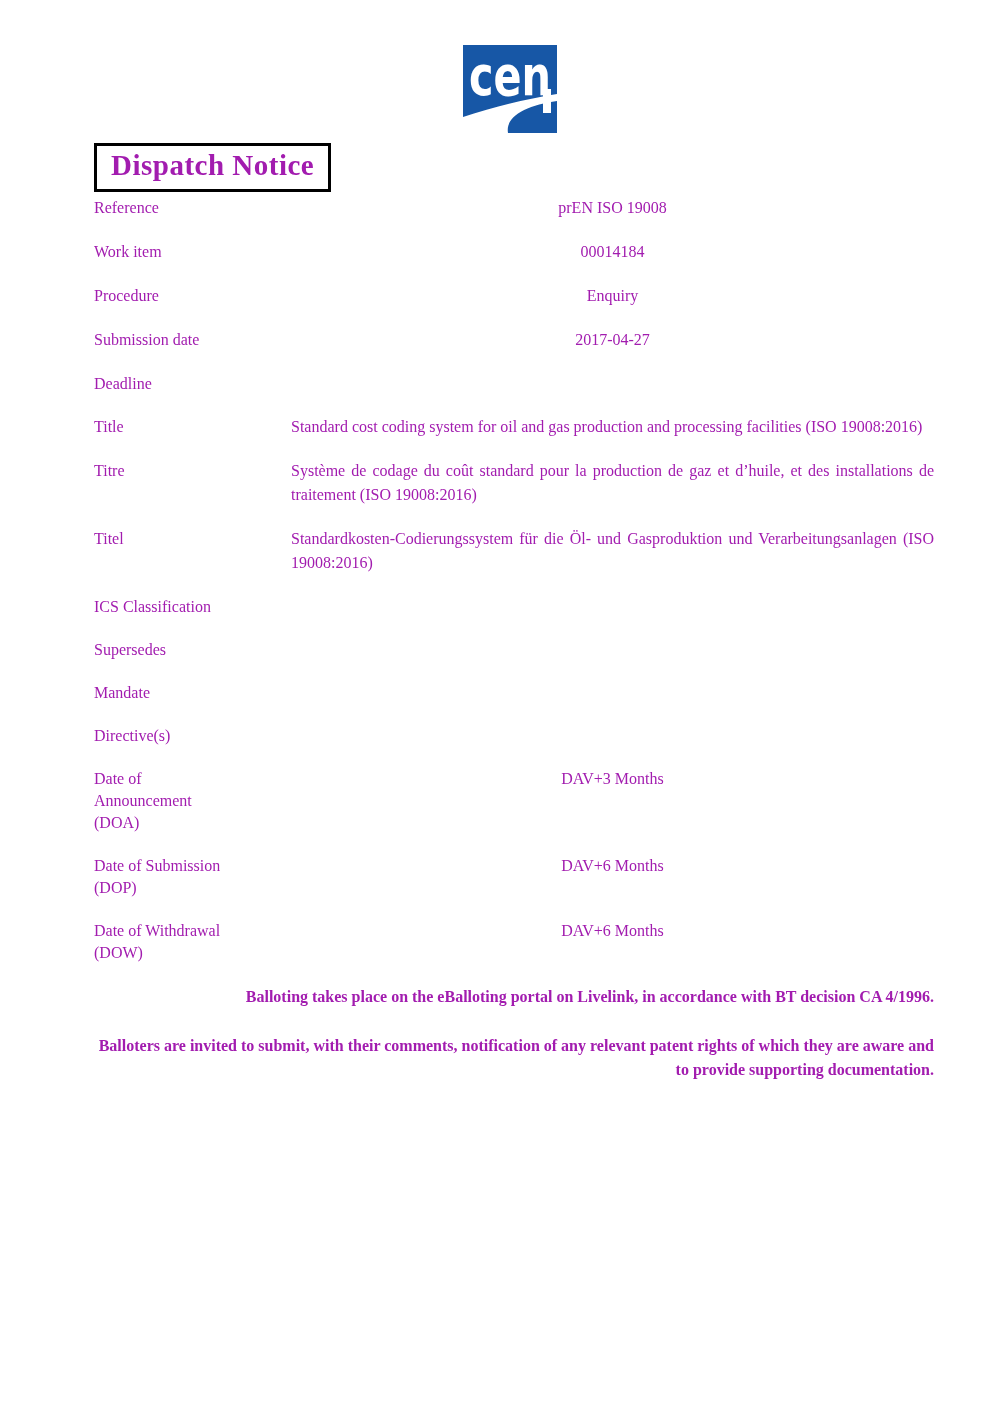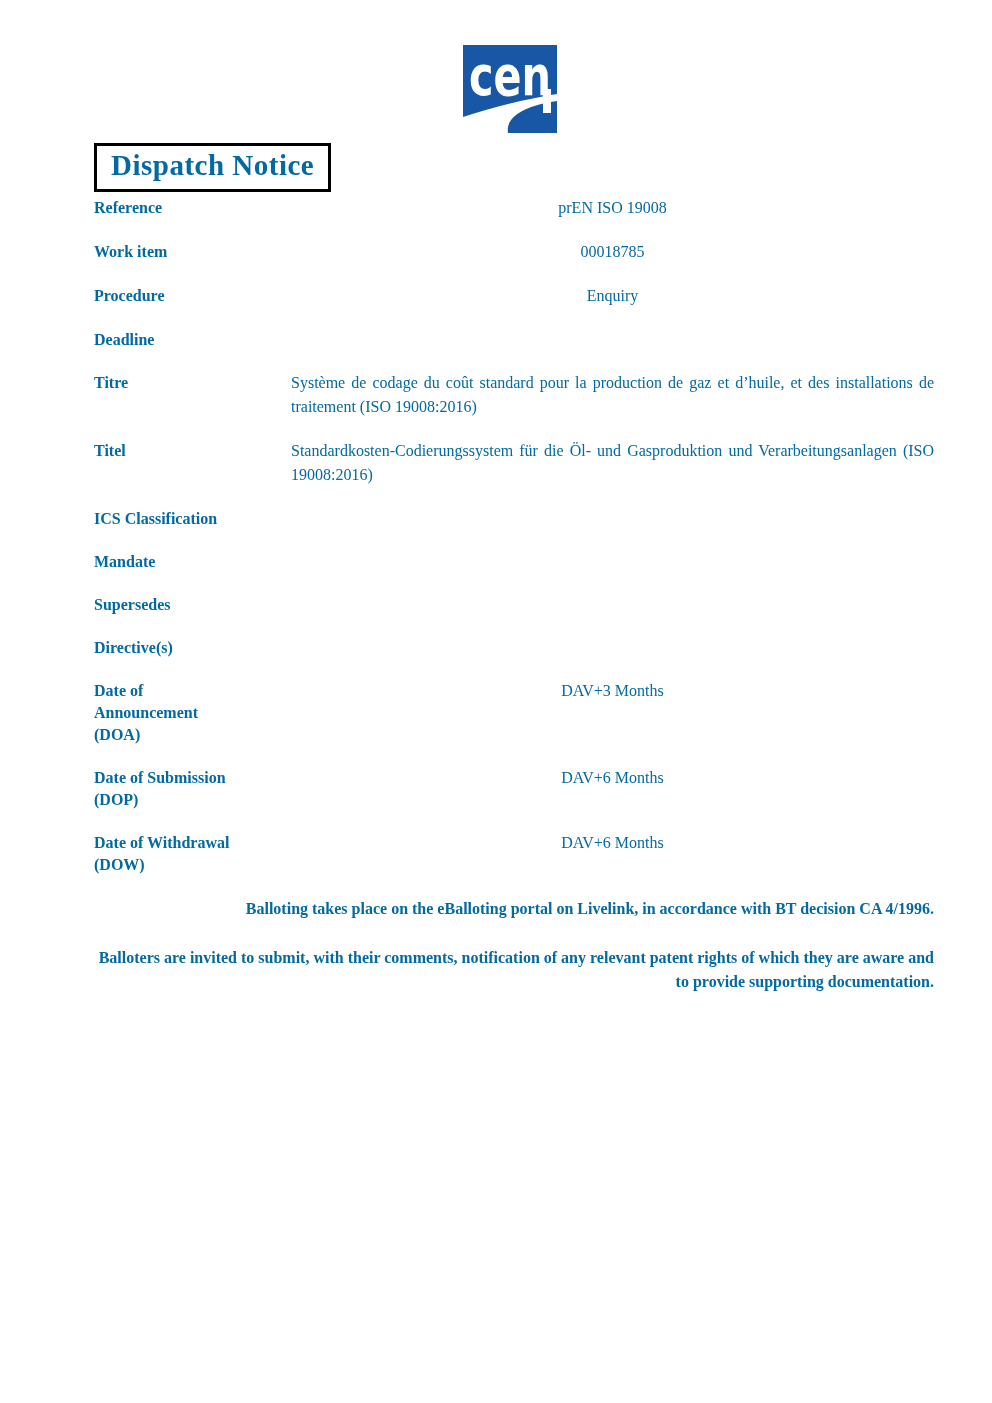--- a/index.html
+++ b/index.html
@@ -3,21 +3,21 @@
 <meta charset="utf-8">
 <style>
   * { margin: 0; padding: 0; box-sizing: border-box; }
   html, body { background: #ffffff; }
   .page {
     position: relative;
     width: 992px;
     height: 1255px;
     margin: 0 auto;
     background: #ffffff;
-    color: #0369a1;
+    color: #a21caf;
     font-family: "Liberation Serif", "DejaVu Serif", serif;
     overflow: hidden;
   }
   .logo {
     position: absolute;
     left: 463px;
     top: 45px;
     width: 104px;
     height: 88px;
   }
@@ -40,21 +40,21 @@
     width: 840px;
   }
   .row {
     display: flex;
     align-items: flex-start;
     margin-bottom: 21px;
   }
   .row .label {
     flex: none;
     width: 160px;
-    font-weight: bold;
+    font-weight: normal;
     font-size: 16px;
     line-height: 22px;
     white-space: pre-line;
   }
   .row .value {
     flex: 1;
     margin-left: 37px;
     font-size: 16px;
     line-height: 24px;
     margin-top: -1px;
@@ -87,56 +87,64 @@
 
   <div class="content">
 
     <div class="row">
       <div class="label">Reference</div>
       <div class="value">prEN ISO 19008</div>
     </div>
 
     <div class="row">
       <div class="label">Work item</div>
-      <div class="value">00018785</div>
+      <div class="value">00014184</div>
     </div>
 
     <div class="row">
       <div class="label">Procedure</div>
       <div class="value">Enquiry</div>
     </div>
 
+    <div class="row">
+      <div class="label">Submission date</div>
+      <div class="value">2017-04-27</div>
+    </div>
 
     <div class="row">
       <div class="label">Deadline</div>
     </div>
 
+    <div class="row">
+      <div class="label">Title</div>
+      <div class="value justify">Standard cost coding system for oil and gas production and processing facilities (ISO 19008:2016)</div>
+    </div>
 
     <div class="row">
       <div class="label">Titre</div>
       <div class="value justify">Système de codage du coût standard pour la production de gaz et d’huile, et des installations de traitement (ISO 19008:2016)</div>
     </div>
 
     <div class="row">
       <div class="label">Titel</div>
       <div class="value justify">Standardkosten-Codierungssystem für die Öl- und Gasproduktion und Verarbeitungsanlagen (ISO 19008:2016)</div>
     </div>
 
     <div class="row">
       <div class="label">ICS Classification</div>
       <div class="value"></div>
     </div>
 
     <div class="row">
-      <div class="label">Mandate</div>
+      <div class="label">Supersedes</div>
       <div class="value"></div>
     </div>
 
     <div class="row">
-      <div class="label">Supersedes</div>
+      <div class="label">Mandate</div>
       <div class="value"></div>
     </div>
 
     <div class="row">
       <div class="label">Directive(s)</div>
       <div class="value"></div>
     </div>
 
     <div class="row">
       <div class="label">Date of

